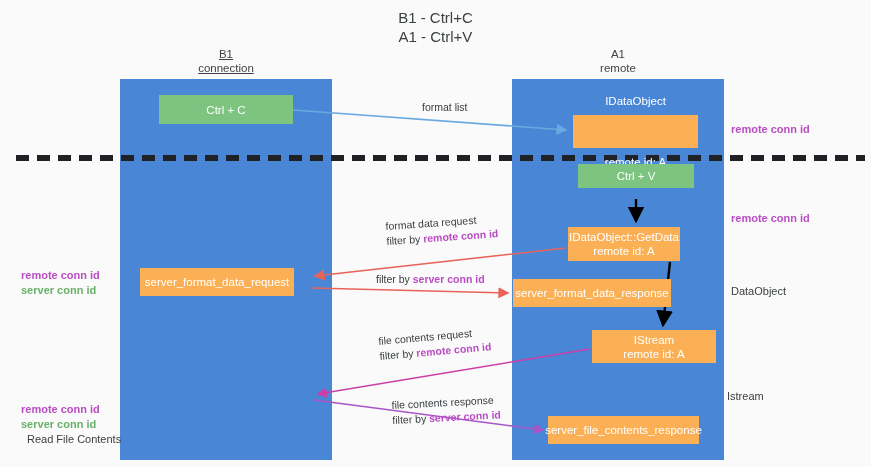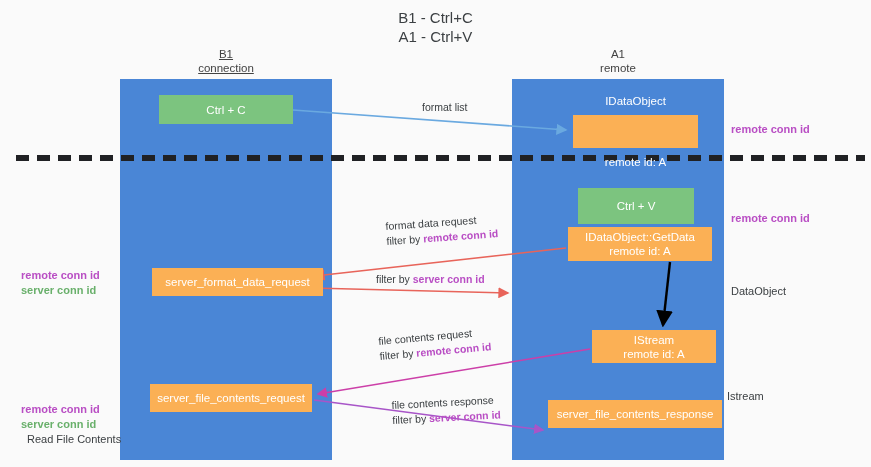--- a/index.html
+++ b/index.html
@@ -56,27 +56,27 @@
     color: #ffffff;
     font-size: 11.5px;
     line-height: 14px;
     padding: 2px 0;
   }
   .box.green  { background: #7cc47f; }
   .box.orange { background: #fbb055; }
 
   #box-ctrlc  { left: 159px; top: 95px;  width: 134px; height: 29px; }
   #box-ido    { left: 573px; top: 115px; width: 125px; height: 33px; gap: 47px; }
-  #box-ctrlv  { left: 578px; top: 188px; width: 116px; height: 36px; }
-  #box-getdata{ left: 568px; top: 227px; width: 144px; height: 34px; }
-  #box-sfdreq { left: 152px; top: 268px; width: 171px; height: 28px; }
+  #box-ctrlv  { left: 578px; top: 164px; width: 116px; height: 24px; }
+  #box-getdata{ left: 568px; top: 227px; width: 112px; height: 34px; }
+  #box-sfdreq { left: 140px; top: 268px; width: 154px; height: 28px; }
   #box-sfdres { left: 513px; top: 279px; width: 158px; height: 28px; }
   #box-istream{ left: 592px; top: 330px; width: 124px; height: 33px; }
   #box-sfcreq { left: 150px; top: 384px; width: 162px; height: 28px; }
-  #box-sfcres { left: 548px; top: 400px; width: 174px; height: 28px; }
+  #box-sfcres { left: 548px; top: 416px; width: 151px; height: 28px; }
 
   
   .side-label {
     position: absolute;
     font-size: 11px;
     line-height: 15px;
   }
   .ink-magenta { color: #b94ec4; font-weight: bold; }
   .ink-green   { color: #69b06b; font-weight: bold; }
   .ink-plain   { color: #3c4043; margin-top: 48px; }
@@ -196,29 +196,29 @@
 
   <div class="box orange" id="box-getdata">
     <div>IDataObject::GetData</div>
     <div>remote id: A</div>
   </div>
 
   <div class="box orange" id="box-sfdreq">
     <div>server_format_data_request</div>
   </div>
 
+  <div class="box orange" id="box-sfdres">
+    <div>server_format_data_response</div>
+  </div>
 
   <div class="box orange" id="box-istream">
     <div>IStream</div>
     <div>remote id: A</div>
   </div>
 
-  <div class="box orange" id="box-sfcreq">
-    <div>server_file_contents_request</div>
-  </div>
 
   <div class="box orange" id="box-sfcres">
     <div>server_file_contents_response</div>
   </div>
 
   <div class="flow-label" id="fl-formatlist">
     <div>format list</div>
   </div>
 
   <div class="flow-label" id="fl-fdreq">

